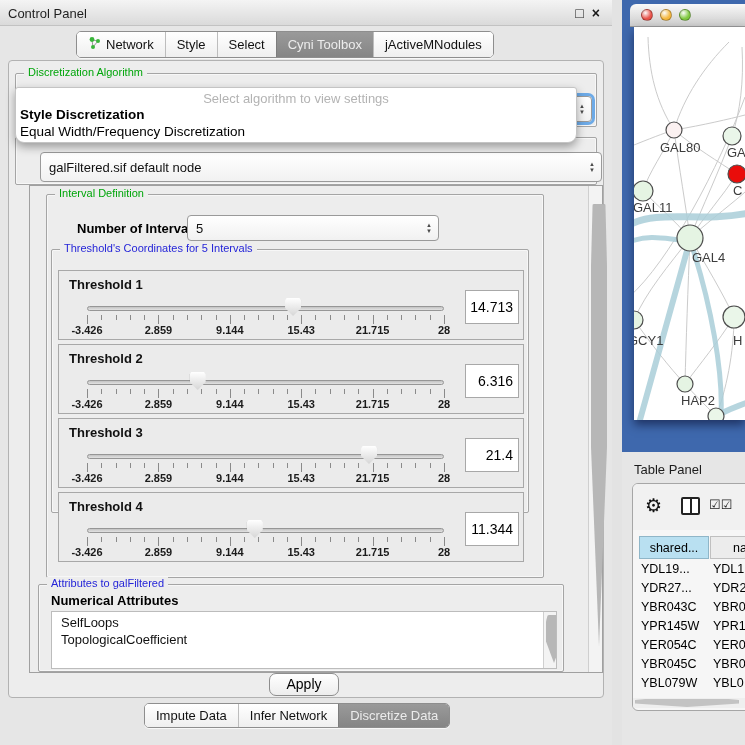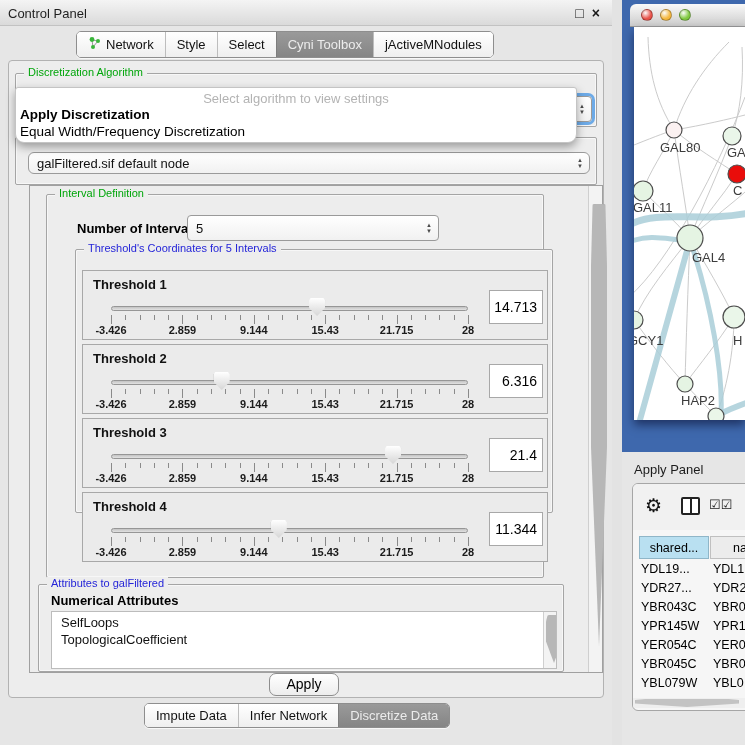--- a/index.html
+++ b/index.html
@@ -130,45 +130,45 @@
     <div class="group" style="left:6px; top:12px; width:582px; height:54px;">
       <span class="gtitle green">Discretization Algorithm</span>
       <div class="combo focused" style="left:8px; top:22px; width:568px; height:26px;">
         <span class="spin">▲<br>▼</span>
       </div>
     </div>
 
     <div class="abs popup" style="left:6px; top:26px; width:562px; height:56px;">
       <div class="hint">Select algorithm to view settings</div>
       <div id="dropdown-options">
-          <div class="opt bold">Apply Discretization</div>
+          <div class="opt bold">Style Discretization</div>
           <div class="opt">Equal Width/Frequency Discretization</div>
         </div>
     </div>
 
     <div class="group" style="left:6px; top:76px; width:582px; height:48px;">
       <span class="gtitle plain">Table Data</span>
-      <div class="combo" style="left:12px; top:14px; width:562px; height:22px;border-radius:6px;">
+      <div class="combo" style="left:24px; top:14px; width:562px; height:30px;">
         <span>galFiltered.sif default node</span>
         <span class="spin">▲<br>▼</span>
       </div>
     </div>
 
     <div class="abs scrollpane">
 
       <div class="group" style="left:16px; top:8px; width:498px; height:384px; background:#ededed;">
         <span class="gtitle green">Interval Definition</span>
 
         <span class="abs" style="left:30px; top:26px; font-weight:bold; font-size:13px;">Number of Intervals</span>
         <div class="combo" style="left:140px; top:20px; width:252px; height:26px;">
           <span>5</span>
           <span class="spin">▲<br>▼</span>
         </div>
 
-        <div class="group" style="left:28px; top:54px; width:478px; height:264px; background:#ededed;">
+        <div class="group" style="left:4px; top:54px; width:478px; height:264px; background:#ededed;">
           <span class="gtitle blue" style="background:#ededed;">Threshold's Coordinates for 5 Intervals</span>
           <div id="thresholds">
               <div class="thr-box" style="top: 20px;">
                 <div class="thr-label">Threshold 1</div>
                 <div class="track"></div>
                 <div class="ticks">
                   <div class="tick" style="left: 0%; height: 9px;"></div>
                   <div class="tick" style="left: 4%; height: 5px;"></div>
                   <div class="tick" style="left: 8%; height: 5px;"></div>
                   <div class="tick" style="left: 12%; height: 5px;"></div>
@@ -420,21 +420,21 @@
         <circle cx="100" cy="290" r="11" fill="#eaf6e9" stroke="#4d4d4d" stroke-width="1.2"></circle>
         <text x="99" y="318" font-size="13" fill="#3c3c3c">H</text>
         <circle cx="51" cy="357" r="8" fill="#e5f4e3" stroke="#4d4d4d" stroke-width="1.2"></circle>
         <text x="47" y="378" font-size="13" fill="#3c3c3c">HAP2</text>
         <circle cx="82" cy="389" r="8" fill="#eaf6e9" stroke="#4d4d4d" stroke-width="1.2"></circle>
       </svg>
   </div>
 </div>
 
 <div class="abs tp-zone">
-  <span class="tp-title">Apply Panel</span>
+  <span class="tp-title">Table Panel</span>
   <div class="tp-panel">
     <div class="tp-toolbar">
       <span class="gear">⚙</span>
       <span class="split-icon"></span>
       <span class="cbx">☑☑</span>
     </div>
     <div class="th-row">
       <span class="th-cell" id="th1" style="left: 6px; width: 70px; border: 1px solid rgb(143, 182, 200); justify-content: center; background: rgb(185, 224, 241);">shared...</span>
       <span class="th-cell" style="left:77px; width:120px; background:#ececec; border:1px solid #c0c0c0; padding-left:22px;">na</span>
     </div>

